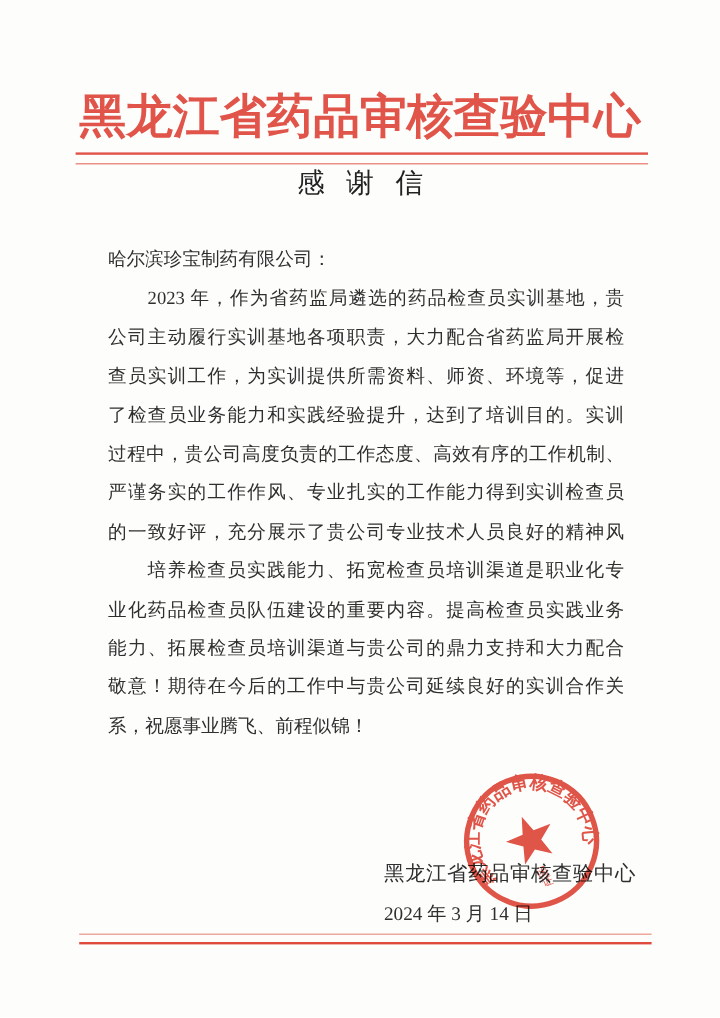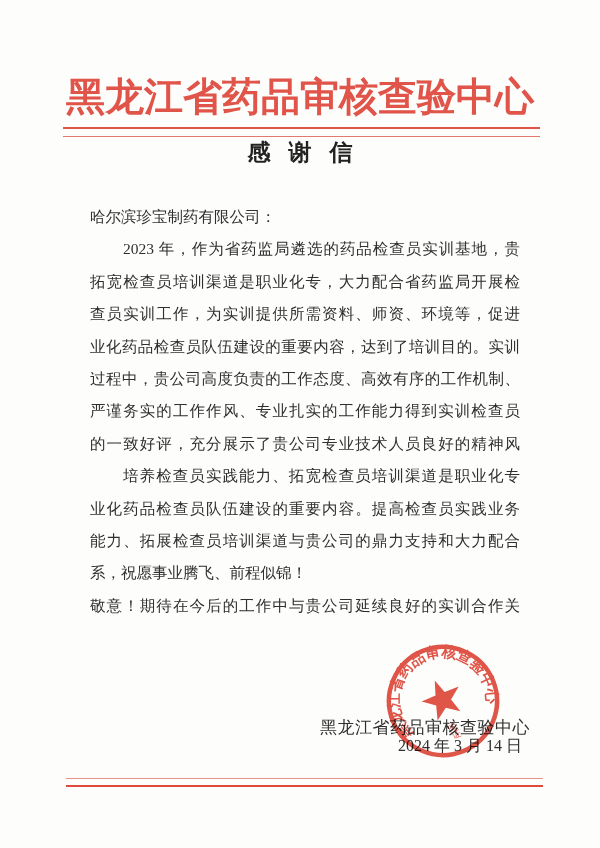--- a/index.html
+++ b/index.html
@@ -26,21 +26,21 @@
     white-space:nowrap;
   }
   .head-rule{
     position:absolute;top:127px;left:63px;width:477px;height:7px;
     border-top:2.5px solid var(--accent);
     border-bottom:1.2px solid #e5786c;
   }
   .letter-title{
     position:absolute;top:137px;left:0;width:600px;
     text-align:center;
-    font-size:23px;font-weight:bold;
+    font-size:23px;font-weight:normal;
     letter-spacing:18px;
     padding-left:18px;
     box-sizing:border-box;
     color:#222;
     white-space:nowrap;
   }
   .body-lines{
     position:absolute;top:201px;left:90px;width:430px;font-family:Liberation Serif, serif;
   }
   .bline{
@@ -52,22 +52,22 @@
   .bline.jst{text-align:justify;text-align-last:justify;}
   .bline.ind{text-indent:33px;}
   .signature{
     position:absolute;top:716px;left:320px;width:202px;
     text-align:center;
     font-size:17px;letter-spacing:0.5px;
     color:var(--ink);
     white-space:nowrap;
   }
   .date{
-    position:absolute;top:736px;left:320px;width:202px;
-    text-align:right;
+    position:absolute;top:752px;left:320px;width:202px;
+    text-align:left;
     font-size:16px;
     color:var(--ink);
     white-space:nowrap;
   }
   .foot-rule{
     position:absolute;top:778px;left:66px;width:477px;height:6px;
     border-top:1.5px solid #e89385;
     border-bottom:2px solid #de4a3c;
   }
   .seal{
@@ -83,31 +83,31 @@
 
   <div class="org-title">黑龙江省药品审核查验中心</div>
 
   <div class="head-rule"></div>
 
   <div class="letter-title">感谢信</div>
 
   <div class="body-lines">
       <div class="bline">哈尔滨珍宝制药有限公司：</div>
       <div class="bline ind jst">2023 年，作为省药监局遴选的药品检查员实训基地，贵</div>
-      <div class="bline jst">拓宽检查员培训渠道是职业化专，大力配合省药监局开展检</div>
+      <div class="bline jst">公司主动履行实训基地各项职责，大力配合省药监局开展检</div>
       <div class="bline jst">查员实训工作，为实训提供所需资料、师资、环境等，促进</div>
-      <div class="bline jst">业化药品检查员队伍建设的重要内容，达到了培训目的。实训</div>
+      <div class="bline jst">了检查员业务能力和实践经验提升，达到了培训目的。实训</div>
       <div class="bline jst">过程中，贵公司高度负责的工作态度、高效有序的工作机制、</div>
       <div class="bline jst">严谨务实的工作作风、专业扎实的工作能力得到实训检查员</div>
       <div class="bline jst">的一致好评，充分展示了贵公司专业技术人员良好的精神风</div>
       <div class="bline ind jst">培养检查员实践能力、拓宽检查员培训渠道是职业化专</div>
       <div class="bline jst">业化药品检查员队伍建设的重要内容。提高检查员实践业务</div>
       <div class="bline jst">能力、拓展检查员培训渠道与贵公司的鼎力支持和大力配合</div>
+      <div class="bline jst">敬意！期待在今后的工作中与贵公司延续良好的实训合作关</div>
       <div class="bline">系，祝愿事业腾飞、前程似锦！</div>
-      <div class="bline jst">敬意！期待在今后的工作中与贵公司延续良好的实训合作关</div>
     </div>
 
   <div class="signature">黑龙江省药品审核查验中心</div>
 
   <div class="date">2024 年 3 月 14 日</div>
 
   <div class="foot-rule"></div>
 
   <svg class="seal" viewBox="0 0 130 130" xmlns="http://www.w3.org/2000/svg">
     <g transform="rotate(-22 65 65)">

